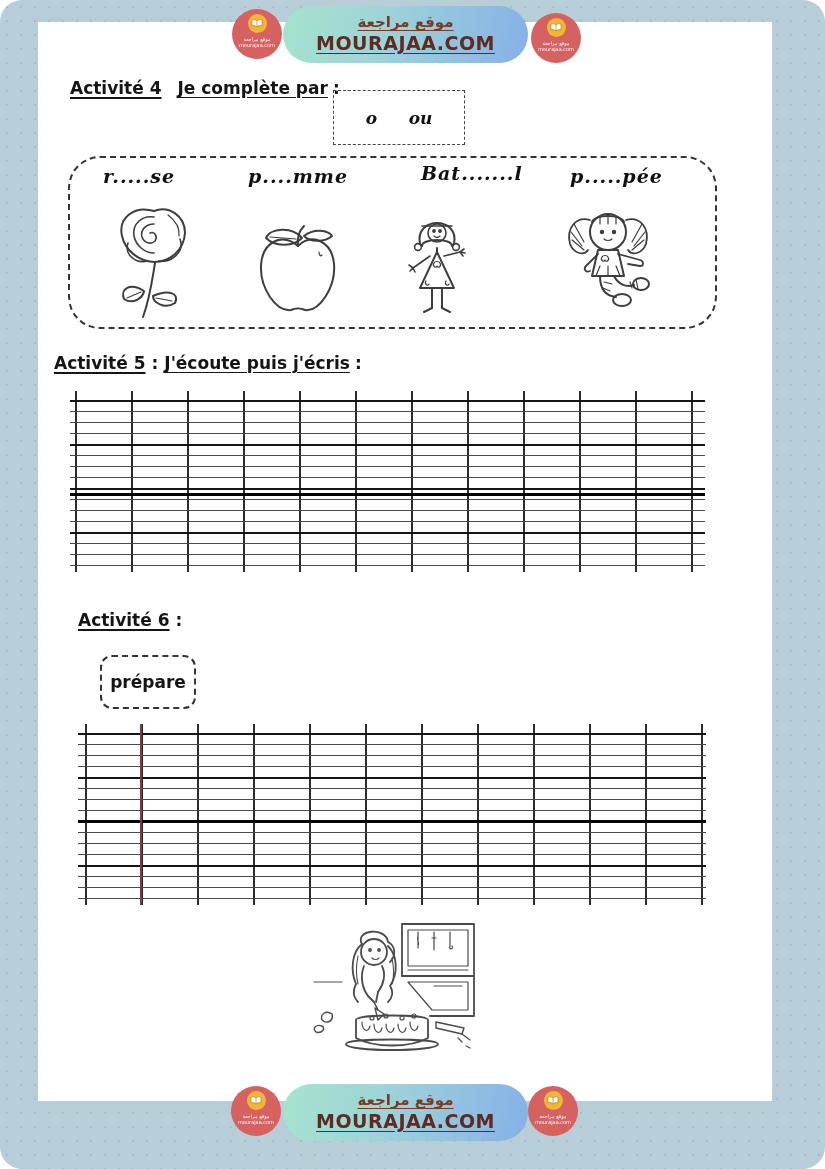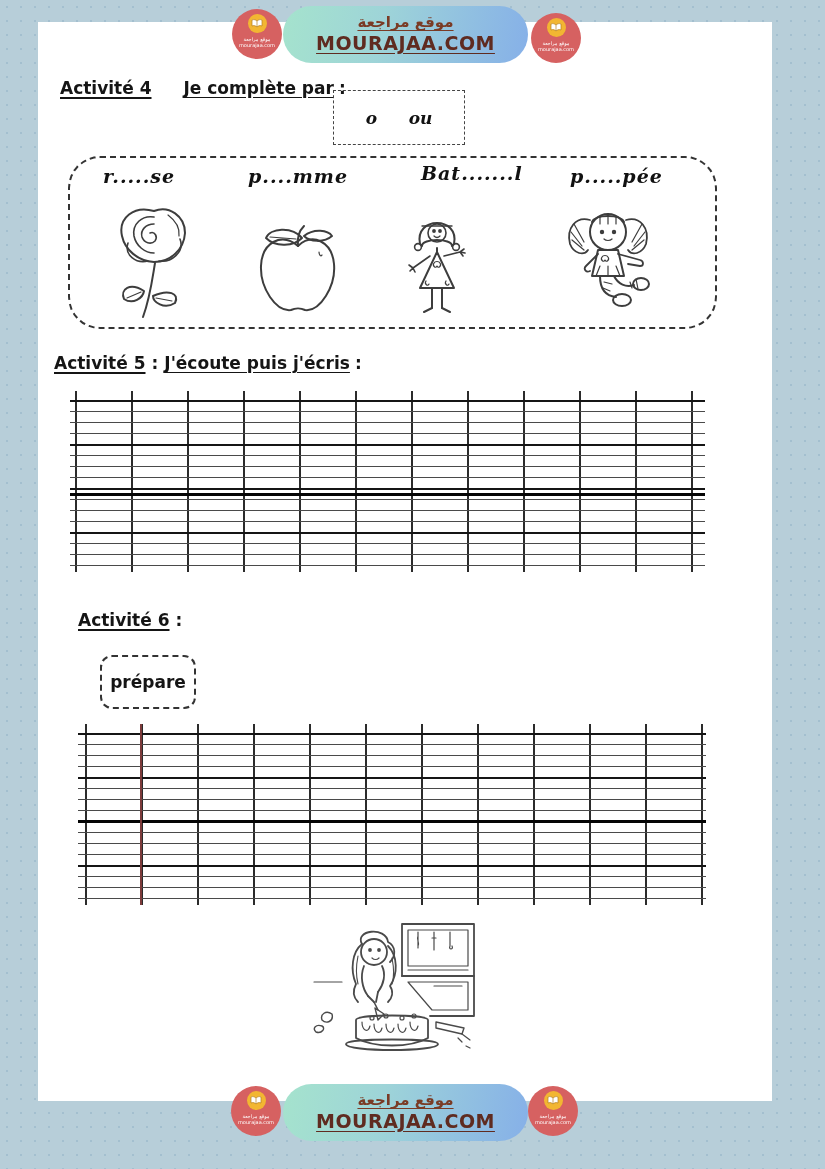--- a/index.html
+++ b/index.html
@@ -1,20 +1,20 @@
 <!DOCTYPE html>
 <html><head>
 <meta charset="utf-8">
 <style>
   html,body{margin:0;padding:0;}
   body{font-family:"DejaVu Sans","Liberation Sans",sans-serif;}
   .canvas{position:relative;width:825px;height:1169px;overflow:hidden;
     background-color:#b7ced9;
     background-image:radial-gradient(#a3bfcf 1px,transparent 1.4px);
-    background-size:14px 14px;}
+    background-size:14px 14px;border-radius:22px;}
   .page{position:absolute;left:38px;top:22px;width:734px;height:1079px;background:#ffffff;}
 
   
   .banner-pill{position:absolute;left:283px;width:245px;height:57px;border-radius:29px;
     background:linear-gradient(100deg,#a5e3cd 0%,#9ed4d8 40%,#86b0e8 100%);
     display:flex;flex-direction:column;align-items:center;justify-content:center;line-height:1.25;}
   .banner-ar{font-size:15px;font-weight:bold;color:#7a3b25;text-decoration:underline;text-underline-offset:3px;}
   .banner-url{font-size:19px;font-weight:bold;color:#5f2b20;letter-spacing:.5px;text-decoration:underline;text-underline-offset:3px;}
   .badge{position:absolute;width:50px;height:50px;border-radius:50%;background:#d66161;
     display:flex;flex-direction:column;align-items:center;justify-content:flex-start;overflow:hidden;}
@@ -82,23 +82,23 @@
     <span class="yellow">
       <svg width="12" height="9" viewBox="0 0 12 9">
           <path d="M1 1 C3 0,5 1,6 2 C7 1,9 0,11 1 L11 7 C9 6,7 7,6 8 C5 7,3 6,1 7 Z" fill="#fff" stroke="#b5801f" stroke-width="0.7"></path>
           <line x1="6" y1="2" x2="6" y2="8" stroke="#b5801f" stroke-width="0.7"></line>
         </svg>
     </span>
     <span class="b-line1">موقع مراجعة</span>
     <span class="b-line2">mourajaa.com</span>
   </div>
 
-  <div class="act-row" style="left:60px;top:78px;">
+  <div class="act-row" style="left:70px;top:78px;">
     <span class="act-title">Activité 4</span>
-    <span class="act-instr" style="margin-left:32px;">Je complète par</span>
+    <span class="act-instr" style="margin-left:16px;">Je complète par</span>
     <span class="act-trail">:</span>
   </div>
 
   <div class="choice-box">
     <span class="cursive choice-letter">o</span>
     <span class="cursive choice-letter">ou</span>
   </div>
 
   <div class="big-box"></div>
 

